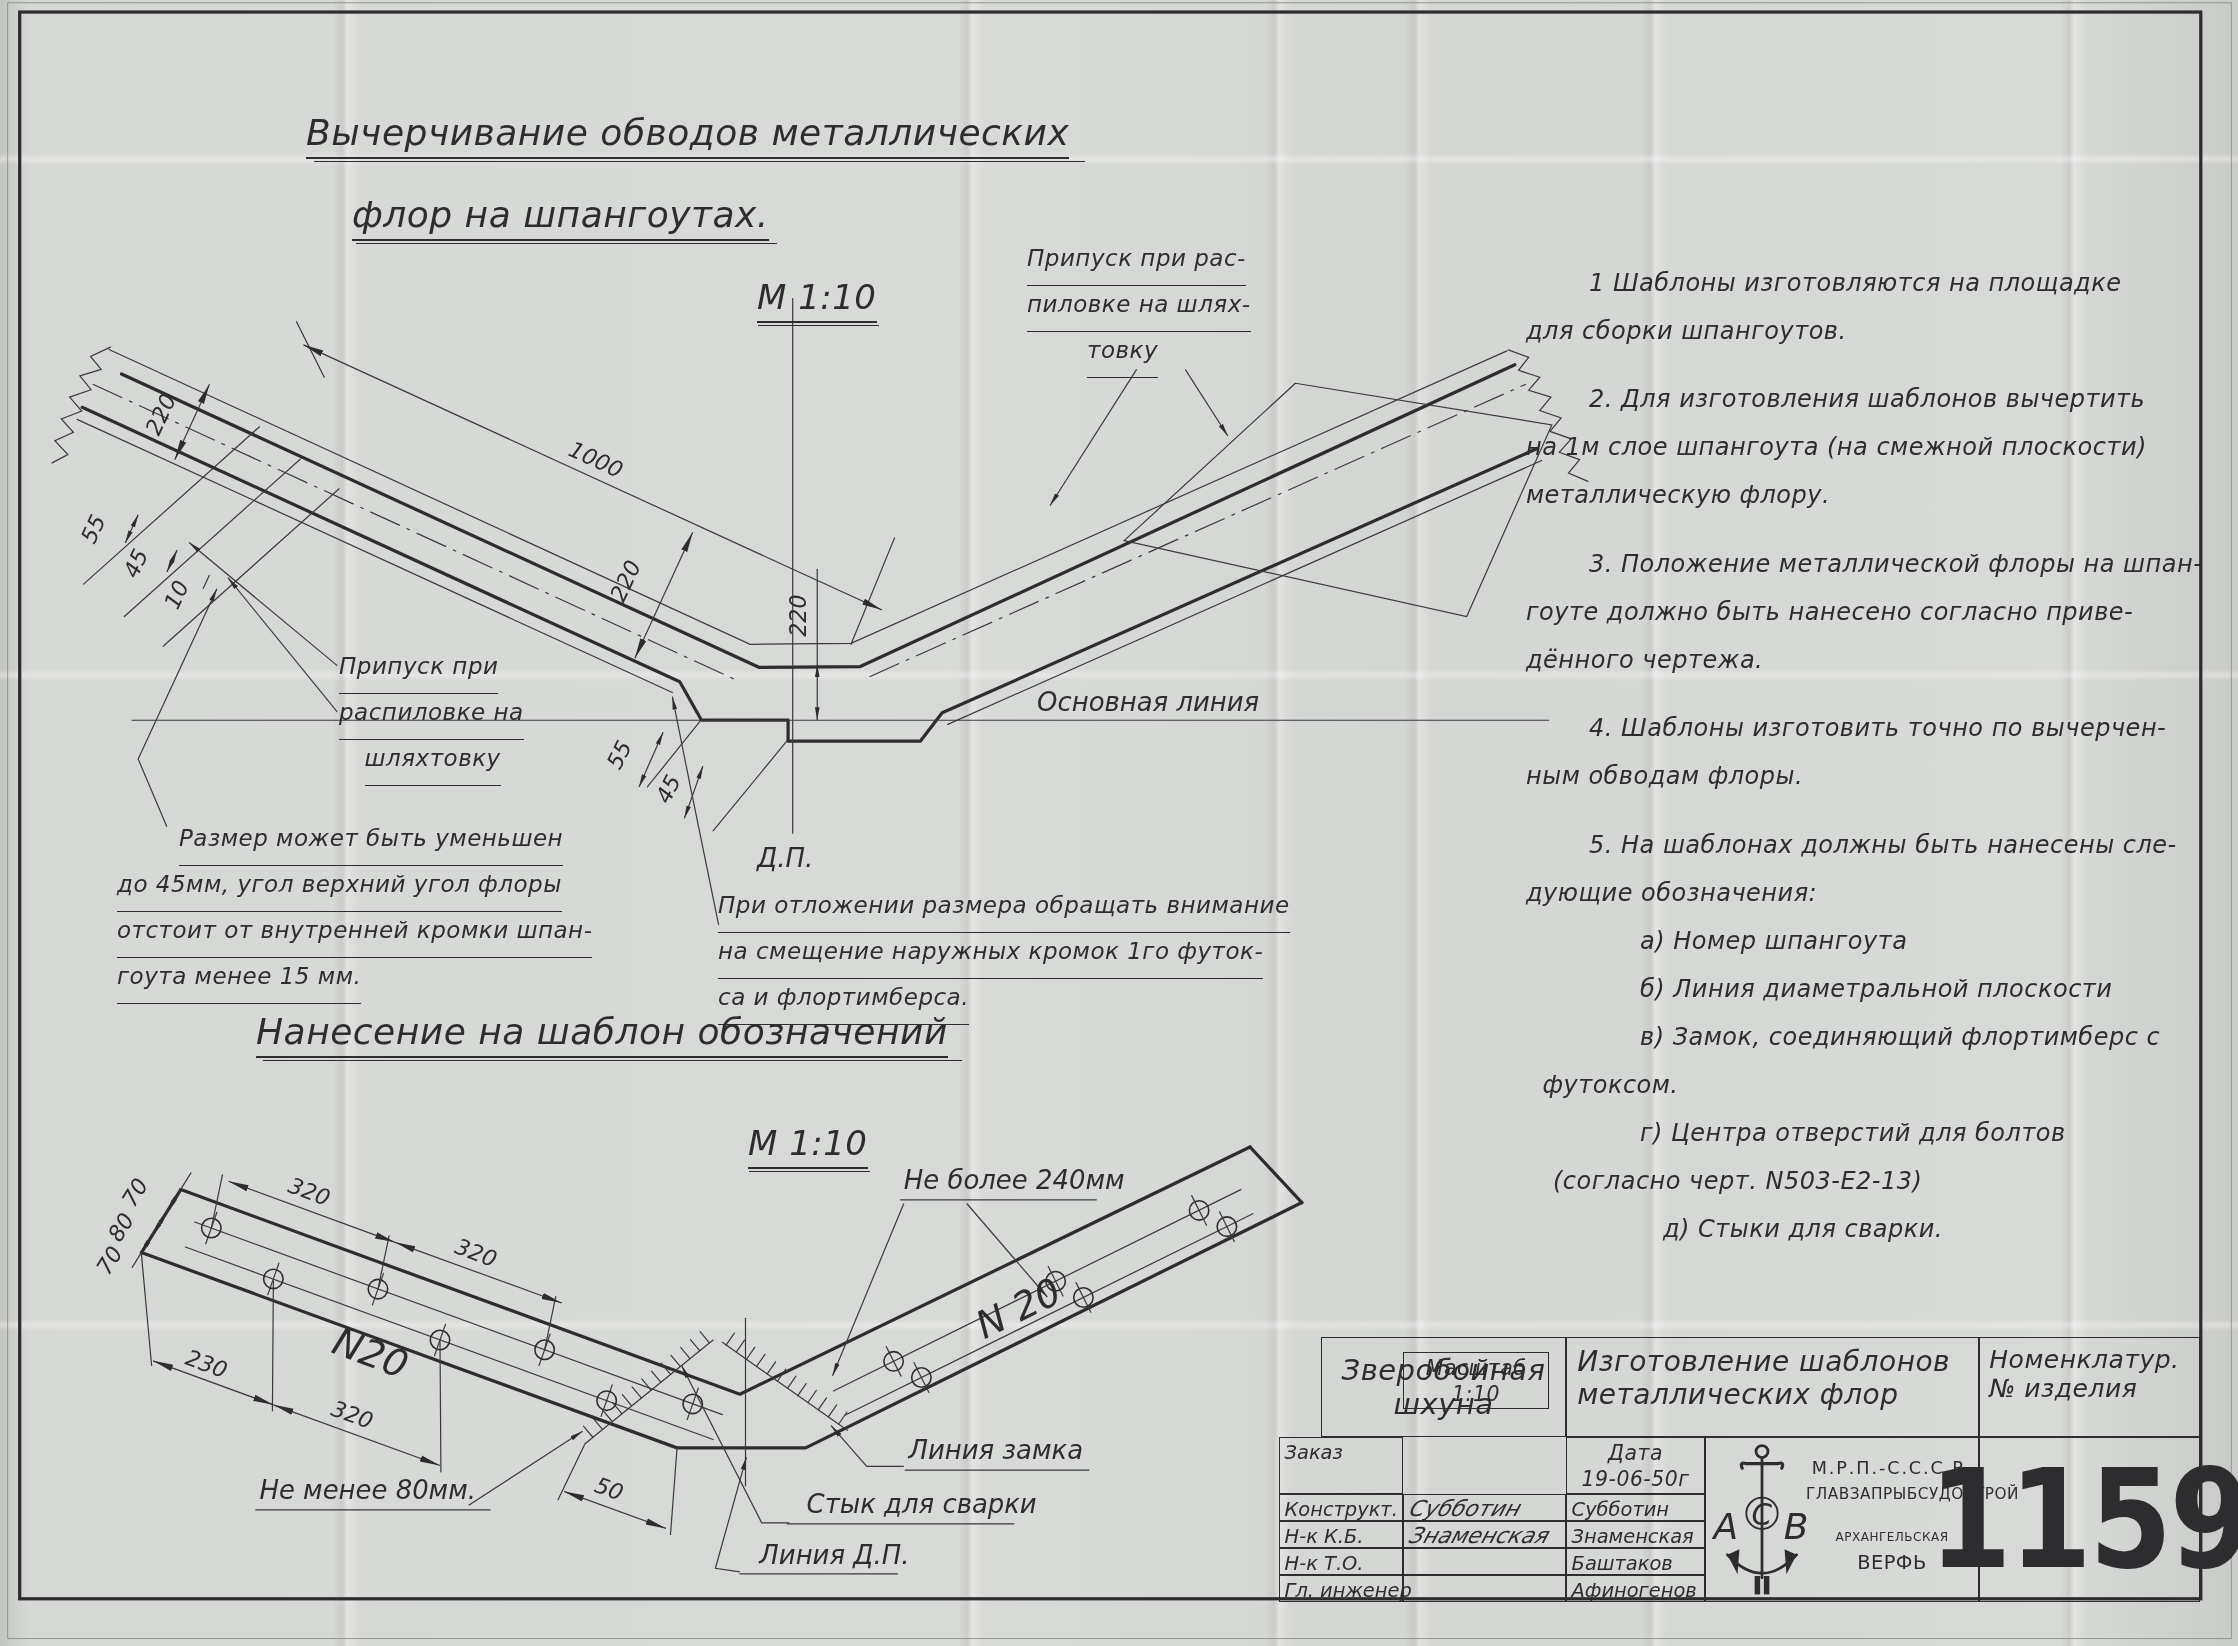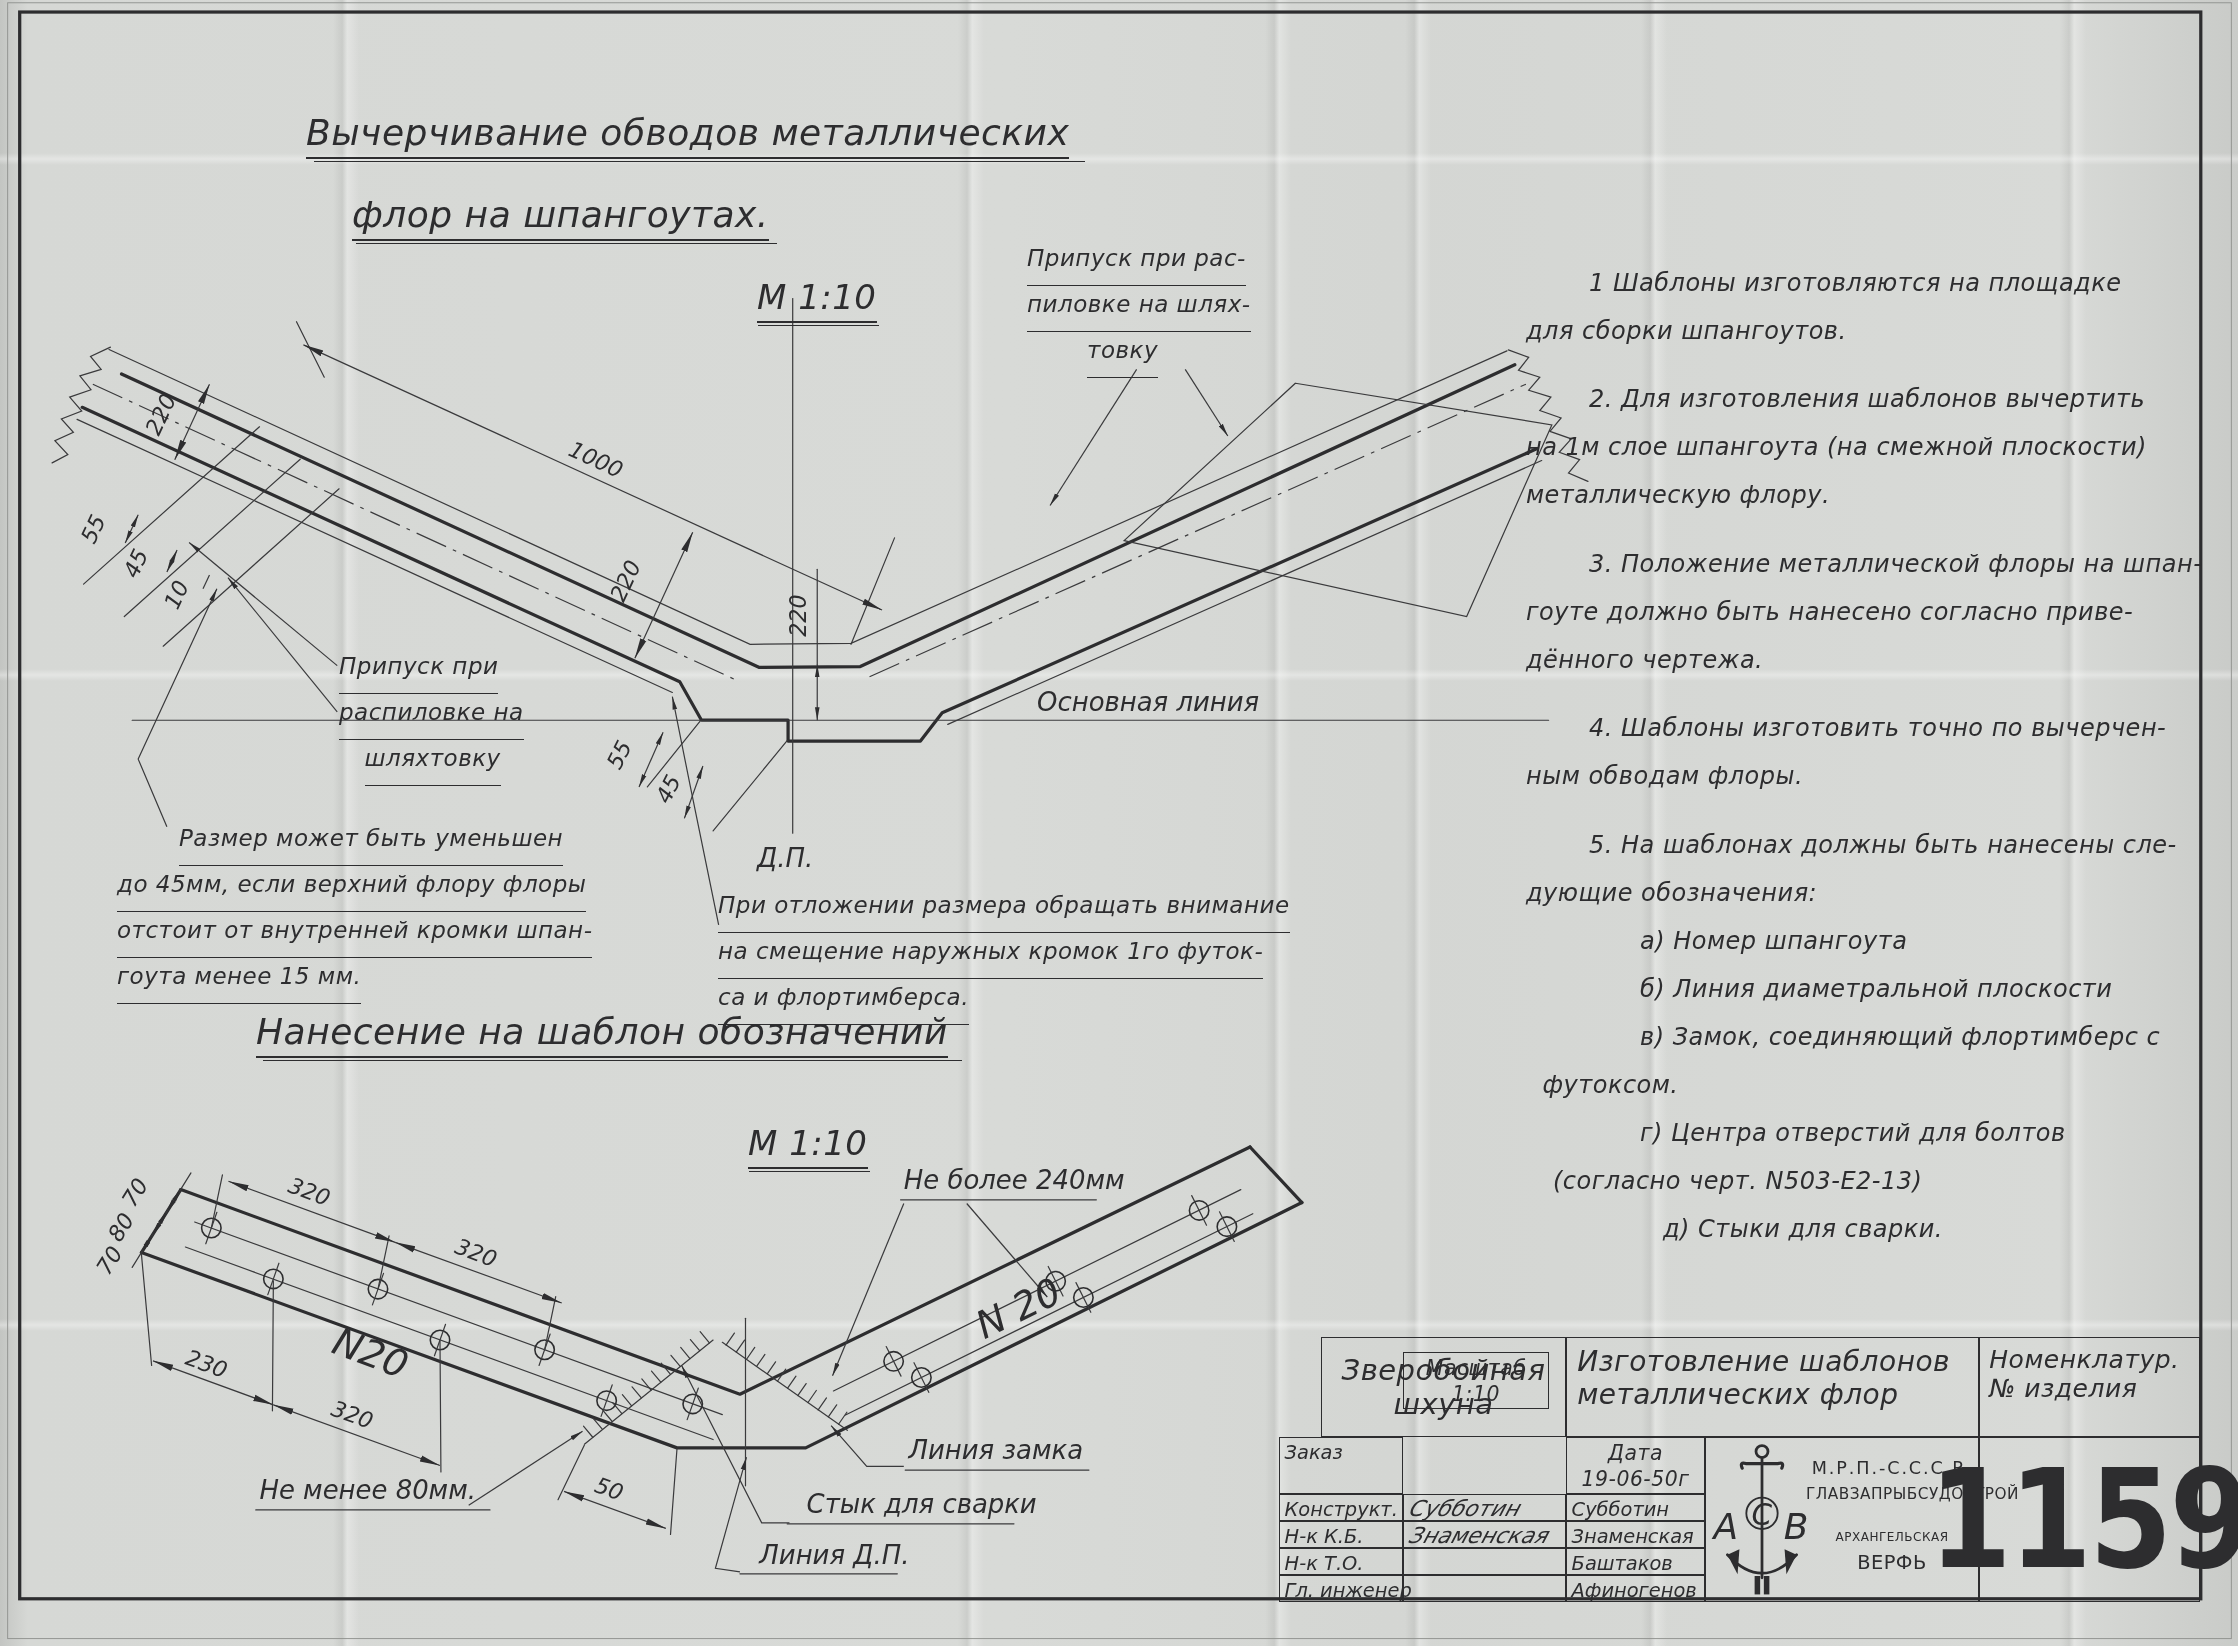--- a/index.html
+++ b/index.html
@@ -279,21 +279,21 @@
   <span class="ln" style="margin-left:25.5px">
       <span class="u1">шляхтовку</span>
     </span>
 </div>
 
 <div class="abs hand note" style="left:117px;top:815px">
   <span class="ln" style="margin-left:62px">
       <span class="u1">Размер может быть уменьшен</span>
     </span>
   <span class="ln">
-      <span class="u1">до 45мм, если верхний флору флоры</span>
+      <span class="u1">до 45мм, угол верхний угол флоры</span>
     </span>
   <span class="ln">
       <span class="u1">отстоит от внутренней кромки шпан-</span>
     </span>
   <span class="ln">
       <span class="u1">гоута менее 15 мм.</span>
     </span>
 </div>
 
 <div class="abs hand note" style="left:718px;top:882px">

